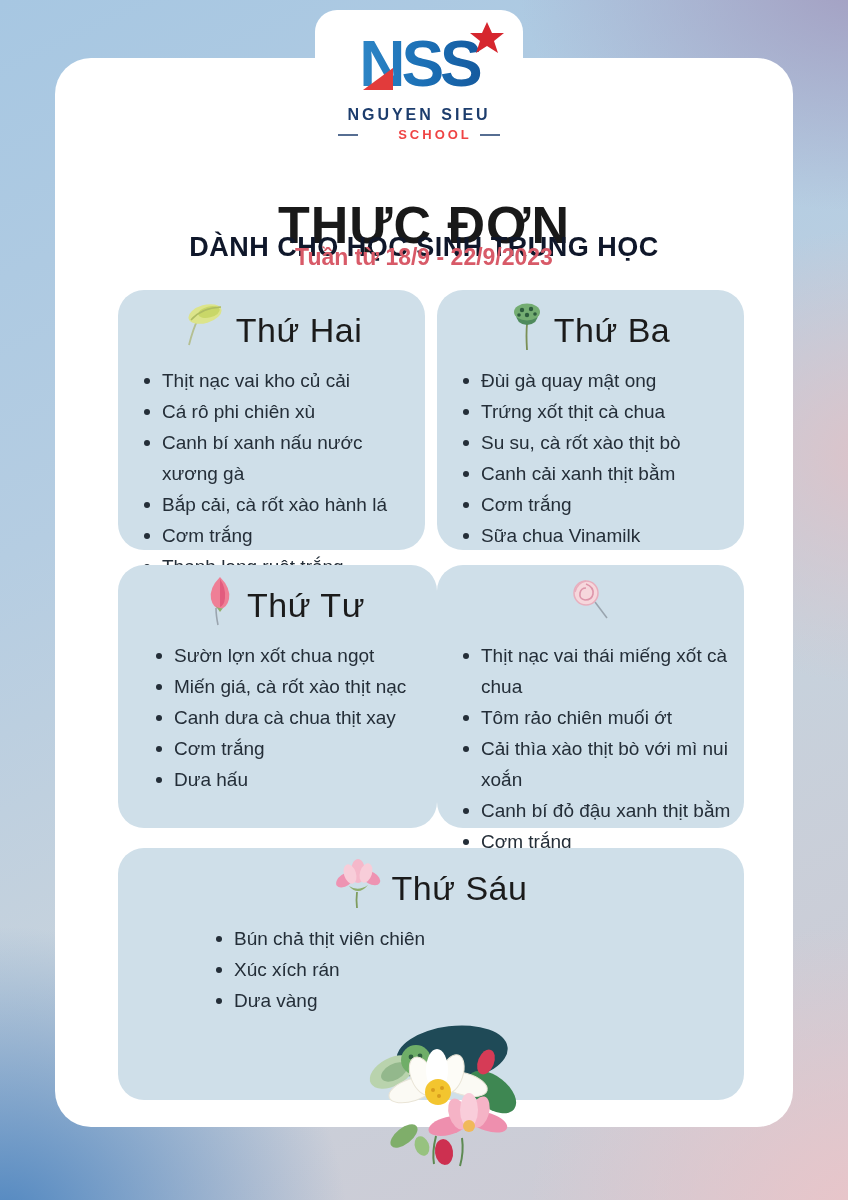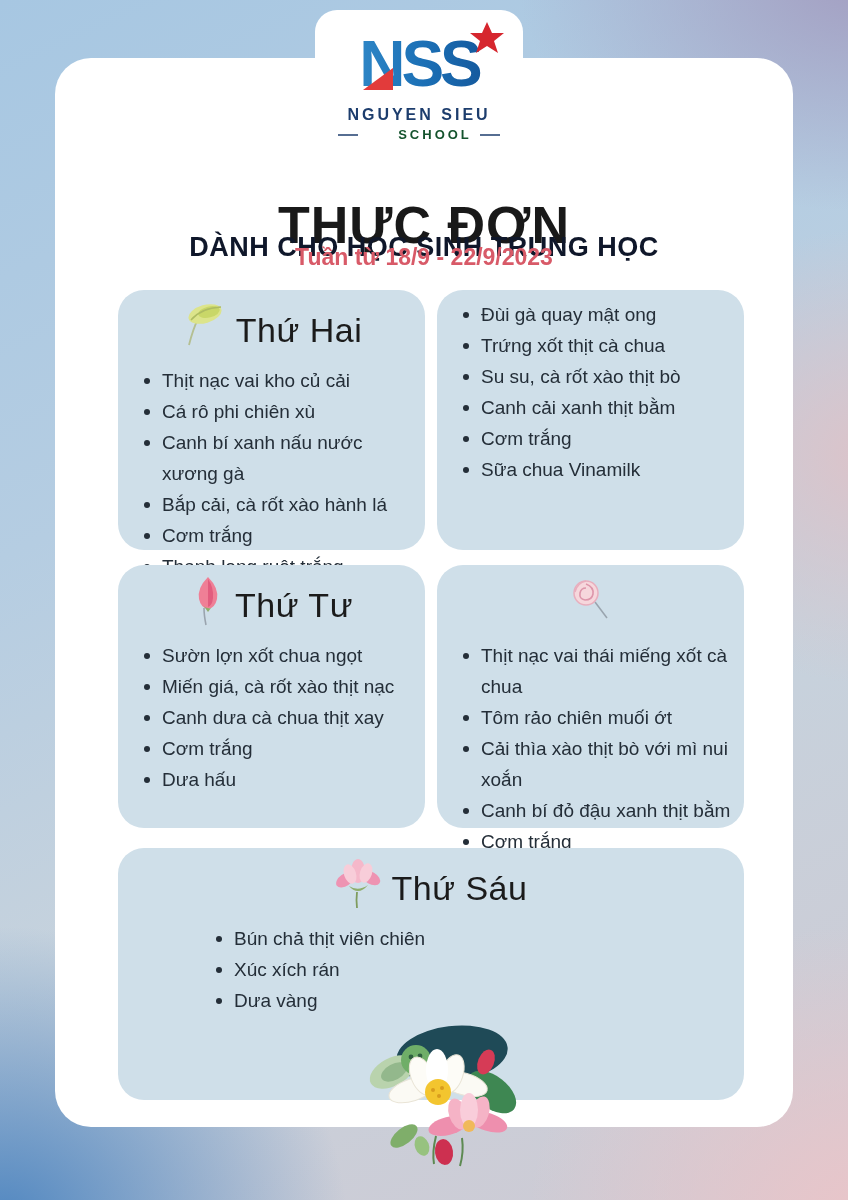--- a/index.html
+++ b/index.html
@@ -20,34 +20,34 @@
     position:absolute;left:55px;top:58px;width:738px;height:1069px;
     background:#ffffff;border-radius:36px;
   }
   .logo-tab{
     position:absolute;left:315px;top:10px;width:208px;height:136px;
     background:#ffffff;border-radius:22px;text-align:center;
   }
   .logo-tab svg.nss{display:block;margin:10px auto 0 auto;}
   .logo-name{font-size:16px;font-weight:bold;color:#1d3d6d;letter-spacing:3px;margin-top:0px;}
   .logo-school{display:flex;align-items:center;justify-content:center;gap:8px;margin-top:3px;}
-  .logo-school .word{font-size:13px;font-weight:bold;color:#14532d;letter-spacing:3px;margin-left:32px;}
+  .logo-school .word{font-size:13px;font-weight:bold;color:#ef4444;letter-spacing:3px;margin-left:32px;}
   .logo-school .rule{width:20px;height:2px;background:#1d3d6d;opacity:.75;}
 
   .title{position:absolute;top:102px;left:0;width:100%;text-align:center;
     font-size:52px;font-weight:800;letter-spacing:1px;color:#191919;}
   .subtitle{position:absolute;top:152px;left:0;width:100%;text-align:center;
     font-size:27px;font-weight:700;letter-spacing:.5px;color:#0f172a;}
   .week{position:absolute;top:186px;left:0;width:100%;text-align:center;
     font-size:23px;font-weight:600;color:#d85a68;}
 
   .card{position:absolute;background:#cfdfe9;border-radius:26px;}
   .card.c1{left:63px;top:232px;width:307px;height:260px;}
   .card.c2{left:382px;top:232px;width:307px;height:260px;}
-  .card.c3{left:63px;top:507px;width:307px;height:263px;}
+  .card.c3{left:63px;top:507px;width:307px;height:263px;padding-left:12px;}
   .card.c4{left:382px;top:507px;width:307px;height:263px;}
   .card.c5{left:63px;top:790px;width:626px;height:252px;}
 
   .day-head{display:flex;align-items:center;justify-content:center;gap:9px;margin-top:14px;height:52px;}
   .day-head h2{margin:0;font-size:34px;font-weight:400;color:#1b1b1b;letter-spacing:.5px;}
   .day-head svg{flex:0 0 auto;margin-top:-8px;}
 
   ul.items{list-style:none;margin:9px 0 0 0;padding:0 10px 0 24px;}
   .c5 ul.items{padding-left:96px;}
   ul.items li{position:relative;padding-left:20px;font-size:19px;line-height:31px;color:#242e38;}
@@ -81,20 +81,33 @@
         <li>Thịt nạc vai kho củ cải</li>
         <li>Cá rô phi chiên xù</li>
         <li>Canh bí xanh nấu nước xương gà</li>
         <li>Bắp cải, cà rốt xào hành lá</li>
         <li>Cơm trắng</li>
         <li>Thanh long ruột trắng</li>
       </ul>
     </section>
 
     <section class="card c2">
+      <div class="day-head">
+        <svg width="34" height="52" viewBox="0 0 34 52">
+          <path d="M16 50 Q15 34 16 24" stroke="#7a8f55" stroke-width="1.8" fill="none"></path>
+          <path d="M5 14 Q5 24 16 25 Q27 24 27 14 Z" fill="#4f8a5c"></path>
+          <ellipse cx="16" cy="12" rx="13" ry="8.5" fill="#74ad72"></ellipse>
+          <circle cx="11" cy="10" r="2.2" fill="#2d5c3d"></circle>
+          <circle cx="20" cy="9" r="2.2" fill="#2d5c3d"></circle>
+          <circle cx="16" cy="15" r="2.2" fill="#2d5c3d"></circle>
+          <circle cx="24" cy="14" r="1.8" fill="#2d5c3d"></circle>
+          <circle cx="8" cy="15" r="1.8" fill="#2d5c3d"></circle>
+        </svg>
+        <h2>Thứ Ba</h2>
+      </div>
       <ul class="items">
         <li>Đùi gà quay mật ong</li>
         <li>Trứng xốt thịt cà chua</li>
         <li>Su su, cà rốt xào thịt bò</li>
         <li>Canh cải xanh thịt bằm</li>
         <li>Cơm trắng</li>
         <li>Sữa chua Vinamilk</li>
       </ul>
     </section>
 

